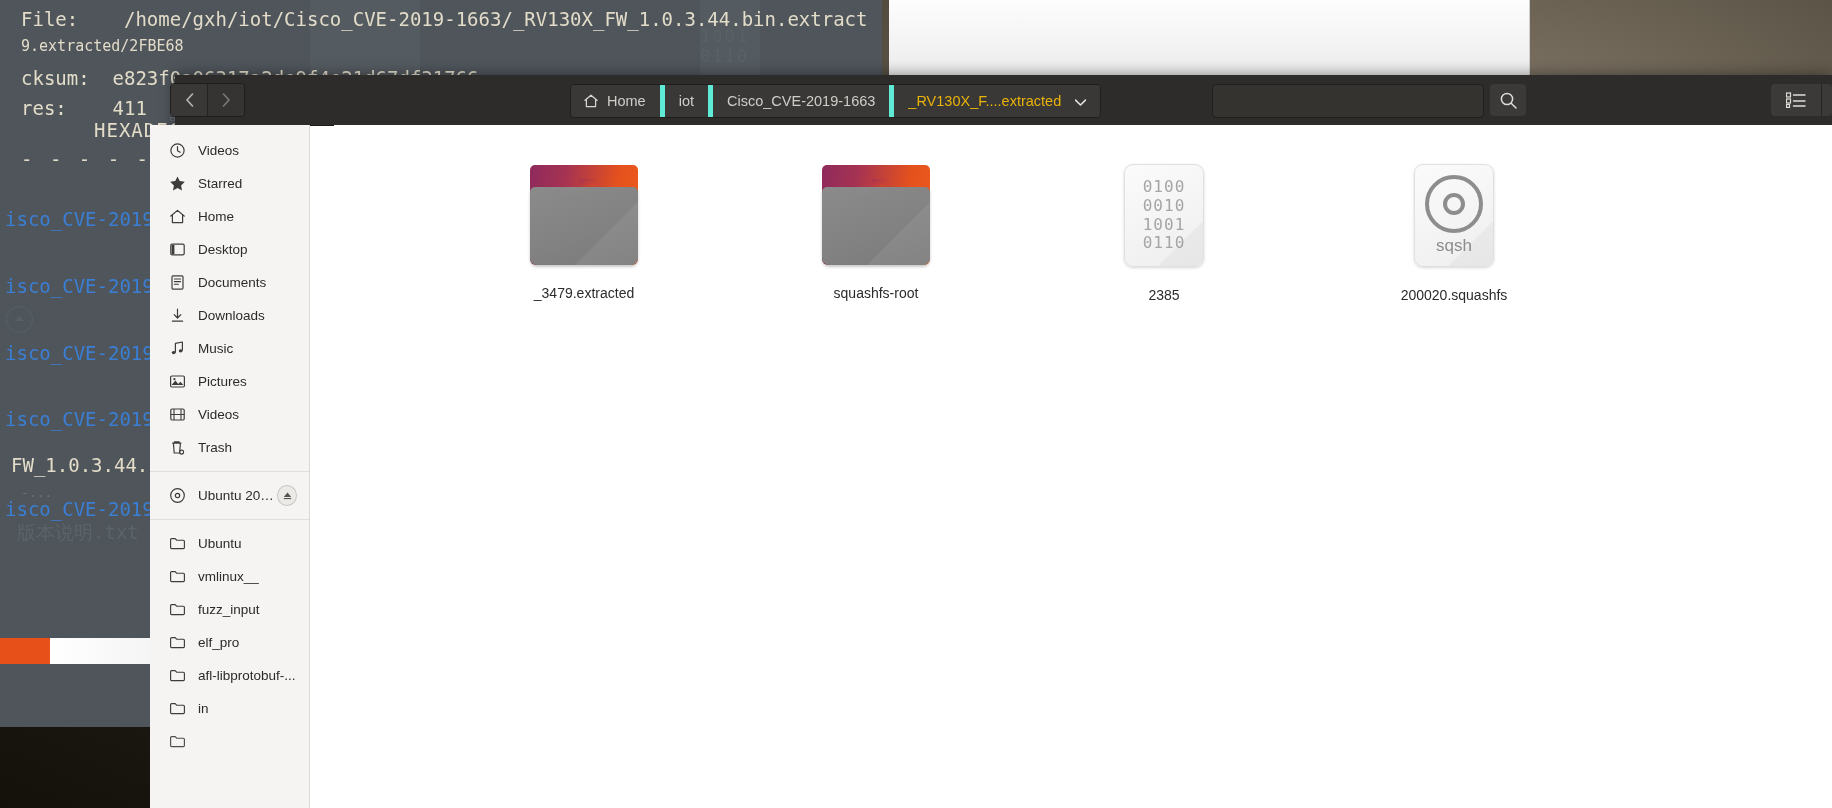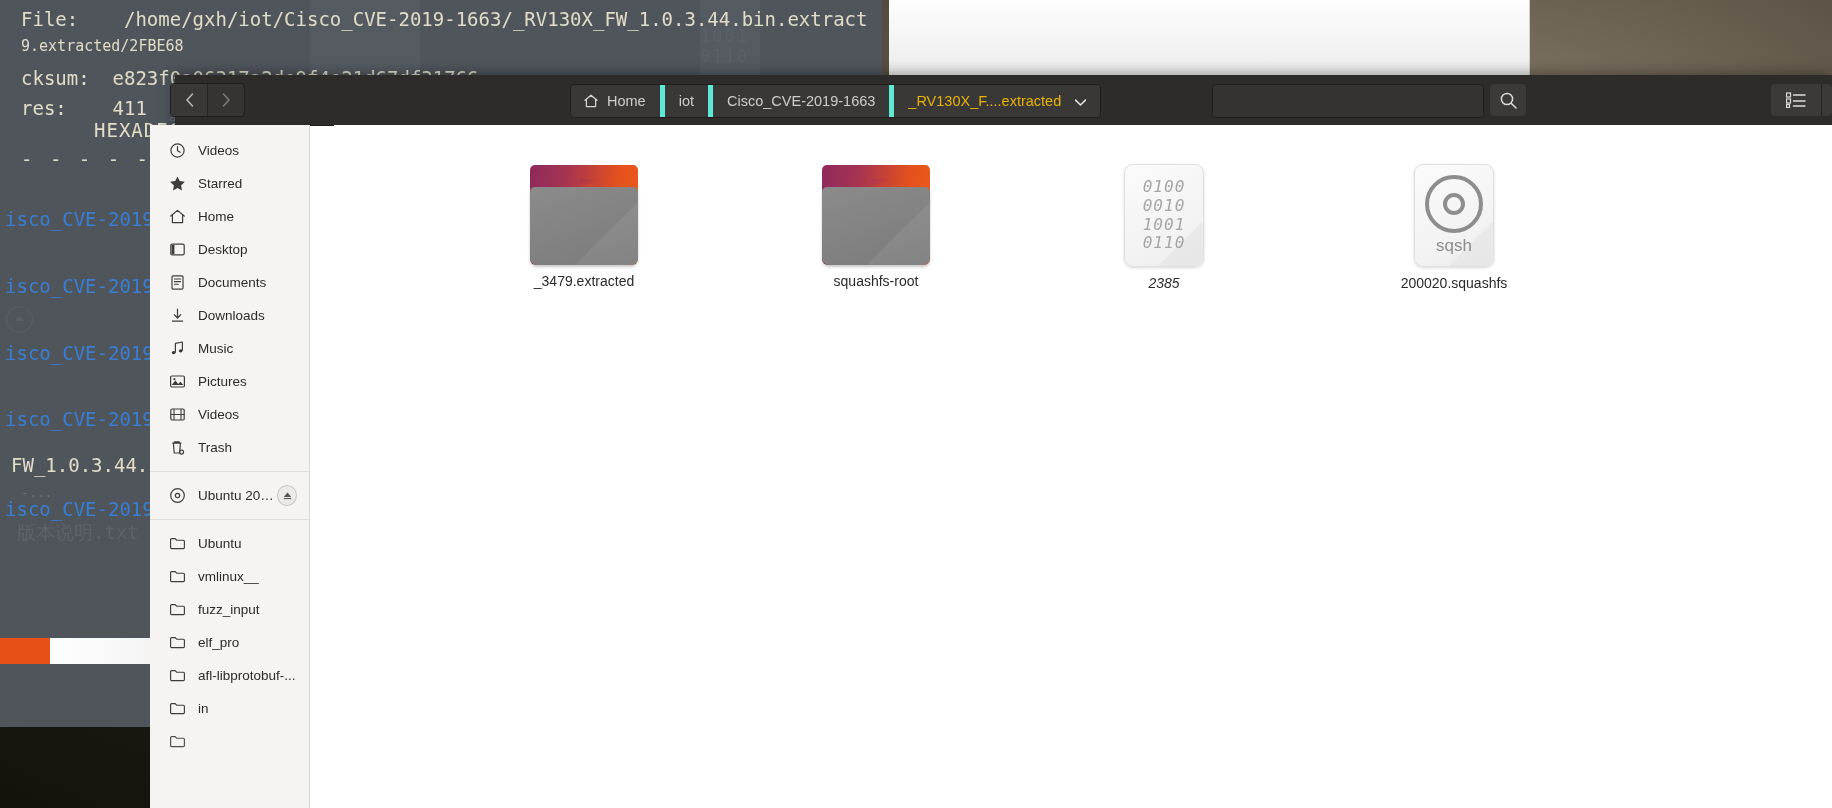--- a/index.html
+++ b/index.html
@@ -95,21 +95,21 @@
   .side-item .lbl{white-space:nowrap;overflow:hidden;text-overflow:ellipsis;}
   .side-sep{height:1px;background:#e0dedb;margin:7px 0;}
   .eject{margin-left:auto;margin-right:12px;width:19px;height:19px;border-radius:50%;
     border:1px solid #c9c7c4;display:flex;align-items:center;justify-content:center;
     background:#eceae7;}
   
   #content{position:absolute;left:159px;top:50px;width:1498px;height:683px;
     background:#ffffff;}
   .file-item{position:absolute;width:190px;display:flex;flex-direction:column;
     align-items:center;cursor:default;}
-  .file-label{margin-top:8px;font-size:14px;color:#2b2b2b;text-align:center;
+  .file-label{margin-top:20px;font-size:14px;color:#2b2b2b;text-align:center;
     white-space:nowrap;}
   
   .folder{position:relative;width:108px;height:100px;}
   .folder .back{position:absolute;left:0;top:0;width:108px;height:100px;
     border-radius:5px 5px 6px 6px;
     background:linear-gradient(100deg,#8e2a5c 0%,#a63352 30%,#e4511d 72%,#f05c1b 100%);}
   .folder .tab-notch{position:absolute;left:47px;top:14px;width:16px;height:16px;
     background:linear-gradient(135deg,#a93452,#e14f1e);
     transform:skewX(-22deg);}
   .folder .front{position:absolute;left:0;top:22px;width:108px;height:78px;
@@ -452,21 +452,21 @@
     <div class="file-item" style="left:447px;top:40px;">
       <div class="folder">
         <div class="back"></div>
         <div class="tab-notch"></div>
         <div class="front"></div>
         <div class="frontnotch"></div>
       </div>
       <div class="file-label">squashfs-root</div>
     </div>
 
-    <div class="file-item" style="left:735px;top:39px;font-style:italic;">
+    <div class="file-item" style="left:735px;top:39px;">
       <div class="doc">
         <div class="binrows">
           <div>0100</div>
           <div>0010</div>
           <div>1001</div>
           <div>0110</div>
         </div>
       </div>
       <div class="file-label">2385</div>
     </div>

